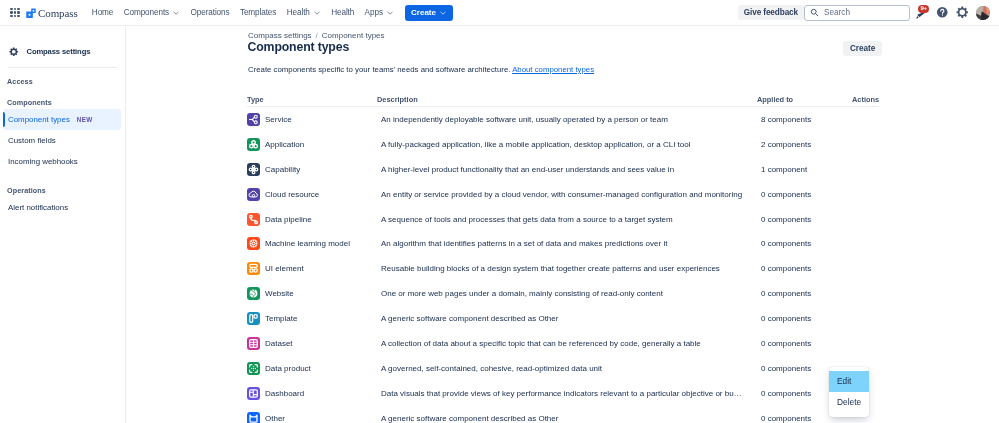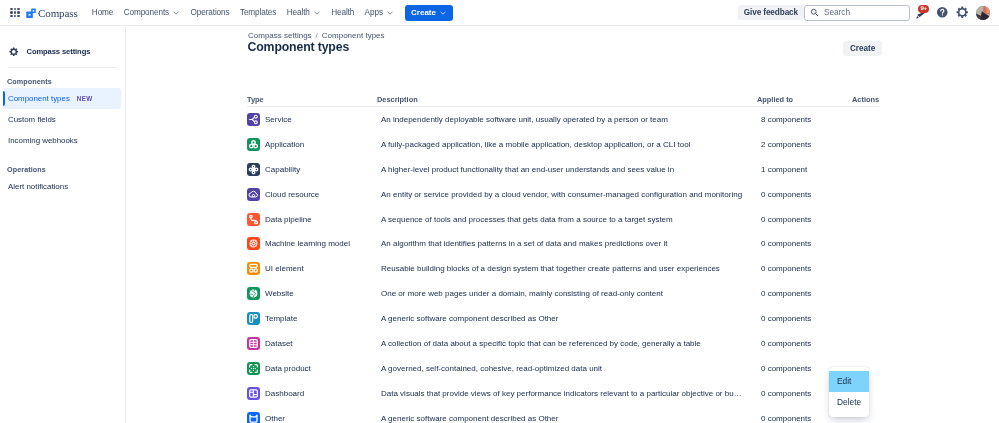--- a/index.html
+++ b/index.html
@@ -228,20 +228,21 @@
   <div class="sb-head">
     <span>
       <svg viewBox="0 0 24 24" width="9.5" height="9.5">
           <path d="M22.82 10.02 L22.82 13.98 L20.15 14.03 L19.20 16.33 L21.05 18.25 L18.25 21.05 L16.33 19.20 L14.03 20.15 L13.98 22.82 L10.02 22.82 L9.97 20.15 L7.67 19.20 L5.75 21.05 L2.95 18.25 L4.80 16.33 L3.85 14.03 L1.18 13.98 L1.18 10.02 L3.85 9.97 L4.80 7.67 L2.95 5.75 L5.75 2.95 L7.67 4.80 L9.97 3.85 L10.02 1.18 L13.98 1.18 L14.03 3.85 L16.33 4.80 L18.25 2.95 L21.05 5.75 L19.20 7.67 L20.15 9.97 Z M16.70 12.00 A4.70 4.70 0 1 0 7.30 12.00 A4.70 4.70 0 1 0 16.70 12.00 Z" fill="#2C3E5D" fill-rule="evenodd"></path>
         </svg>
     </span>
     <span class="t">Compass settings</span>
   </div>
   <div class="sb-divider"></div>
   <div id="sb-sections">
+      <div class="sb-section">Access</div>
       <div class="sb-section s2">Components</div>
       <div class="sb-item sel">
         <span>Component types</span>
         <span class="new">NEW</span>
       </div>
       <div class="sb-item">
         <span>Custom fields</span>
       </div>
       <div class="sb-item">
         <span>Incoming webhooks</span>
@@ -254,20 +255,24 @@
 </div>
 
 <div class="main">
   <div class="breadcrumb">
     <a>Compass settings</a>
     <span class="sep">/</span>
     <a>Component types</a>
   </div>
   <div class="page-title">Component types</div>
   <div class="create-top">Create</div>
+  <div class="intro">
+    <span>Create components specific to your teams' needs and software architecture.</span>
+    <a>About component types</a>
+  </div>
   <table class="types">
     <thead>
         <tr>
       <th class="c-type">Type</th>
       <th class="c-desc">Description</th>
       <th class="c-app">Applied to</th>
       <th class="c-act">Actions</th>
     </tr>
       </thead>
     <tbody id="tbody">

